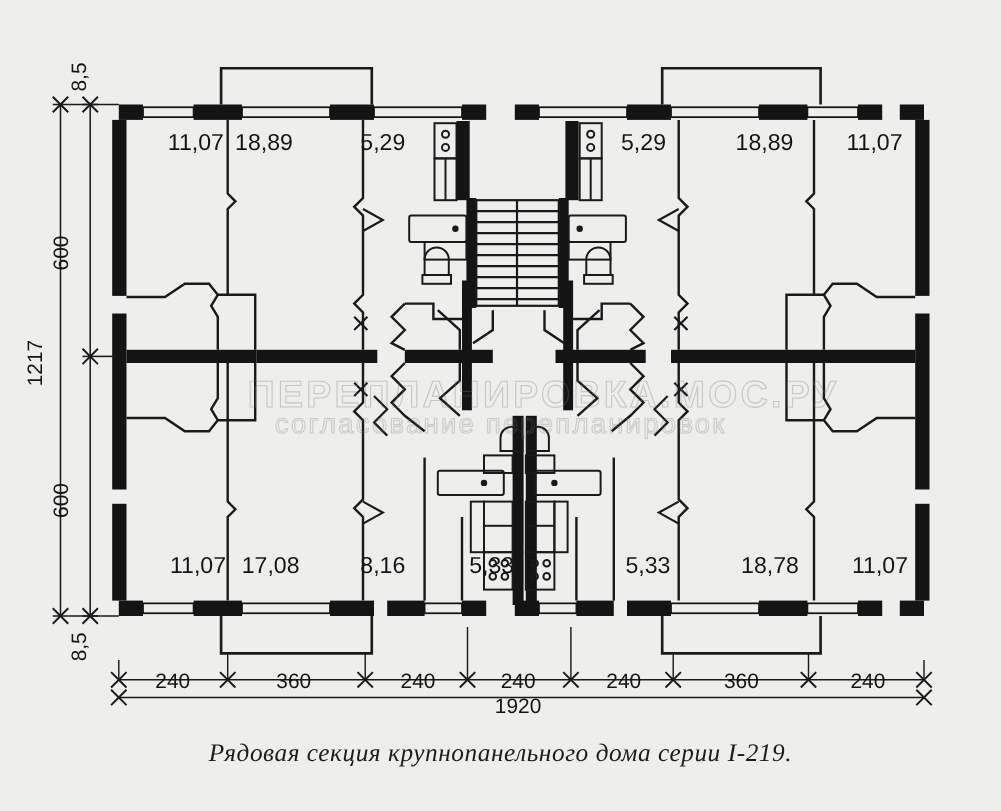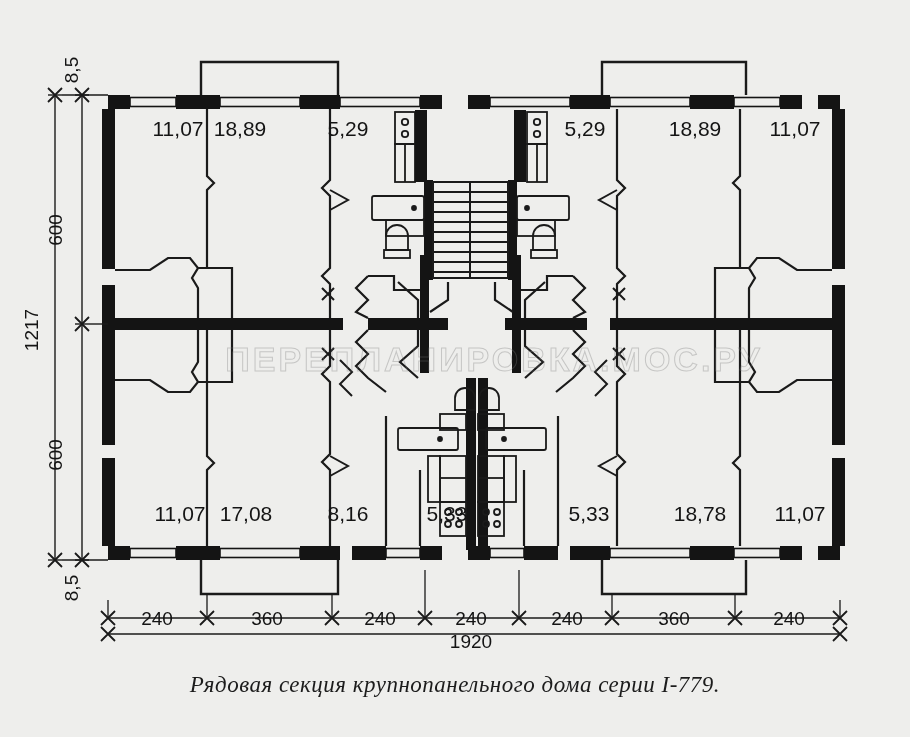--- a/index.html
+++ b/index.html
@@ -345,15 +345,16 @@
         <text x="348" y="521" text-anchor="middle">8,16</text>
         <text x="447" y="521" text-anchor="middle">5,33</text>
         <text x="589" y="521" text-anchor="middle">5,33</text>
         <text x="700" y="521" text-anchor="middle">18,78</text>
         <text x="800" y="521" text-anchor="middle">11,07</text>
       </g>
 
   </svg>
 
   <div class="wm wm1">ПЕРЕПЛАНИРОВКА.МОС.РУ</div>
-
-  <div class="caption">Рядовая секция крупнопанельного дома серии I-779.</div>
+  <div class="wm wm2">согласование перепланировок</div>
+
+  <div class="caption">Рядовая секция крупнопанельного дома серии I-219.</div>
 </div>
 
 </body></html>

